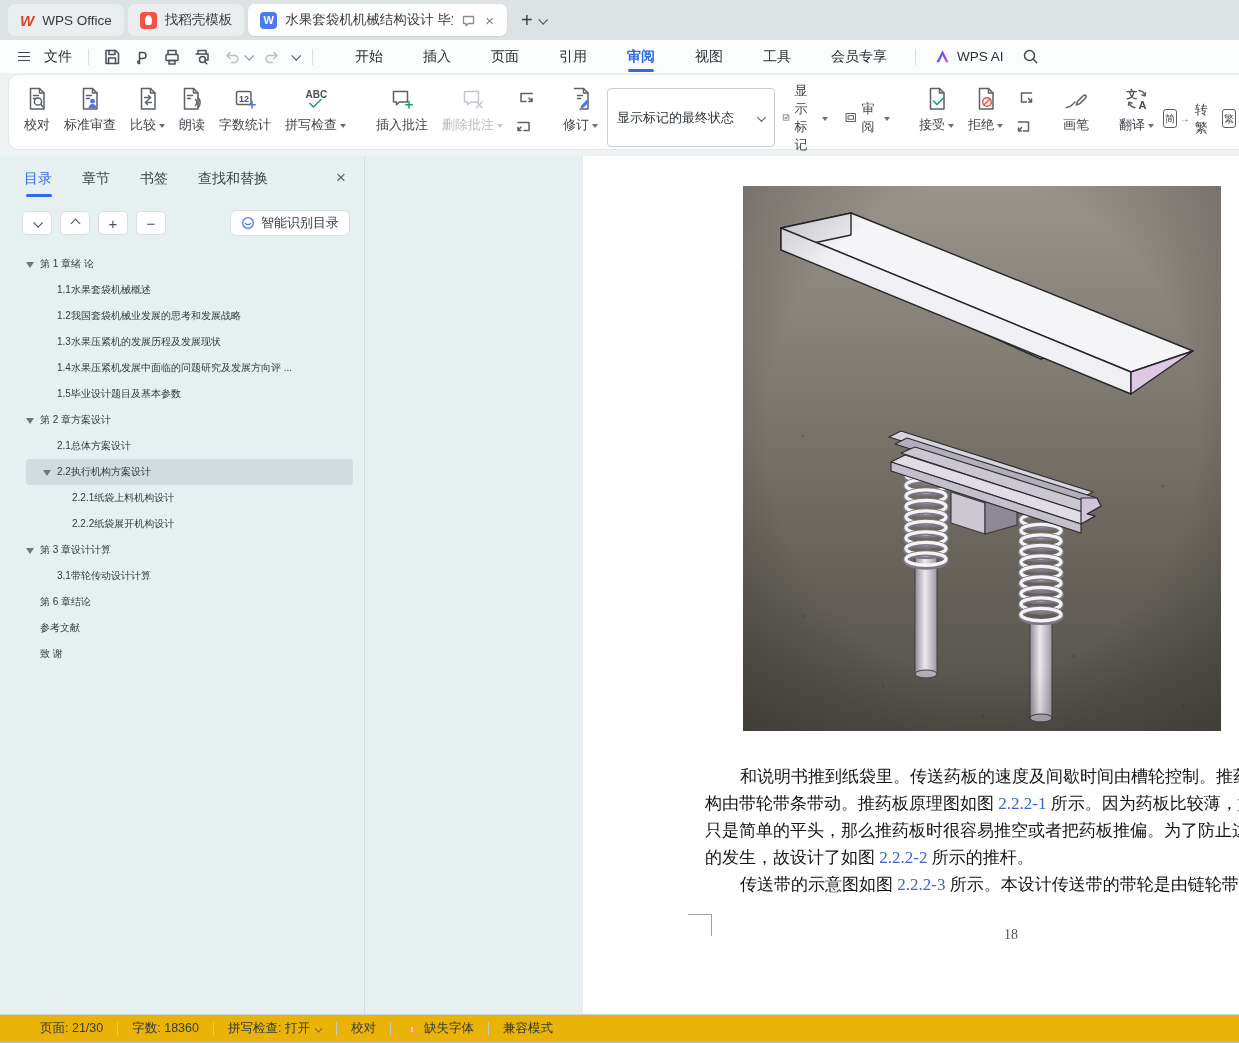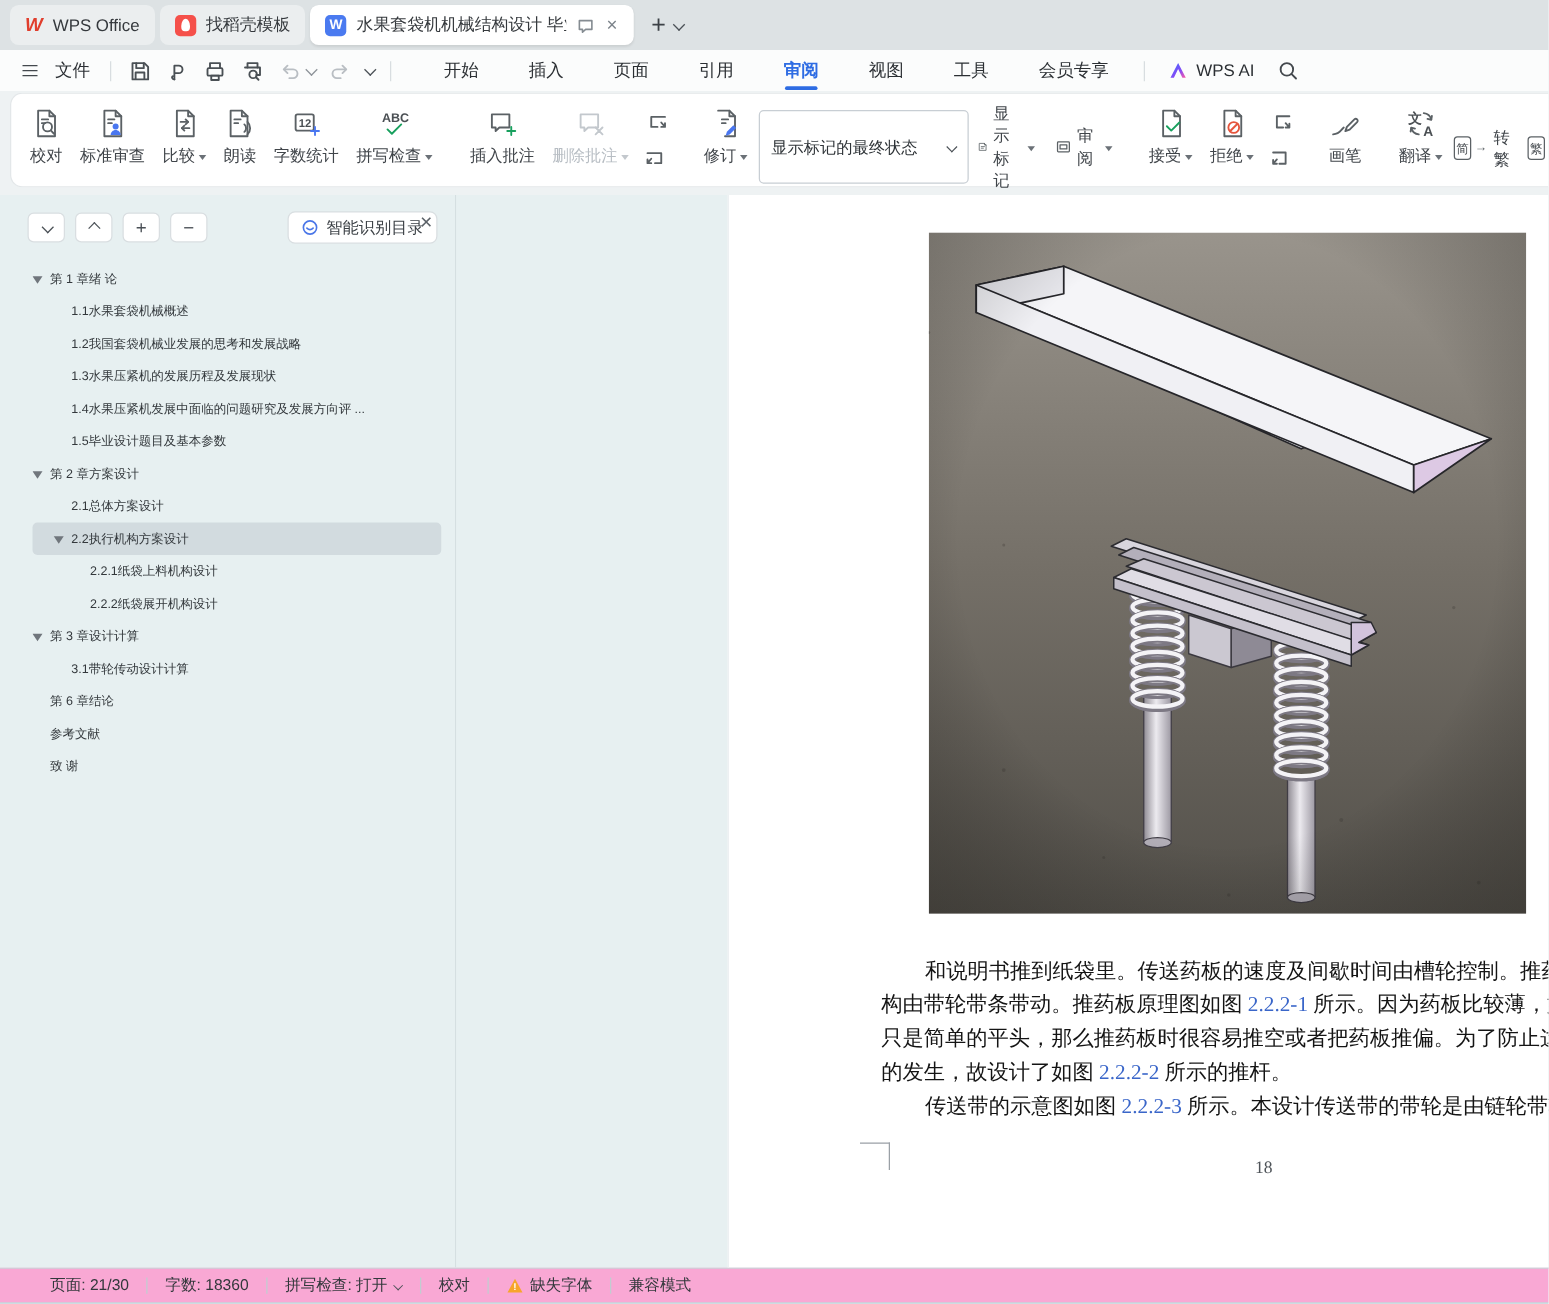--- a/index.html
+++ b/index.html
@@ -92,21 +92,21 @@
   .page{position:absolute;left:217px;top:0;right:0;bottom:0;background:#fff;overflow:hidden;border-left:1px solid #e8ecee;}
   .figure{position:absolute;left:160px;top:30px;width:478px;height:545px;}
   .doc-text{position:absolute;left:122px;top:607px;width:580px;font-family:"Liberation Serif",serif;font-size:17px;line-height:27px;color:#141414;}
   .doc-line{white-space:nowrap;}
   .doc-line.indent{text-indent:35px;}
   .doc-text .ref{color:#3a66c9;}
   .corner-mark{position:absolute;left:105px;top:758px;width:23px;height:21px;border-top:1px solid #9aa0a6;border-right:1px solid #9aa0a6;}
   .page-num{position:absolute;left:408px;top:771px;width:40px;text-align:center;font-family:"Liberation Serif",serif;font-size:14px;color:#4e5358;}
 
   
-  .statusbar{height:27px;background:#f9a8d4;border-top:1px solid #c9d4d7;display:flex;align-items:center;padding-left:40px;font-size:12.5px;color:#33383c;}
+  .statusbar{height:27px;background:#eab308;border-top:1px solid #c9d4d7;display:flex;align-items:center;padding-left:40px;font-size:12.5px;color:#33383c;}
   .sdiv{width:1px;height:13px;background:#c2ccd0;margin:0 14px;}
   .sitem{display:flex;align-items:center;gap:5px;}
   .bottom-strip{height:3px;background:#b3cad0;}
 </style>
 </head>
 <body>
 
 <div class="app">
 
   <div class="tabbar">
@@ -479,20 +479,26 @@
             <span>文档加密</span>
           </span>
     </div>
 
   </div>
   </div>
 
   <div class="main">
 
     <div class="sidebar">
+      <div class="side-tabs">
+        <span class="side-tab active">目录</span>
+        <span class="side-tab">章节</span>
+        <span class="side-tab">书签</span>
+        <span class="side-tab">查找和替换</span>
+      </div>
       <span class="side-close">×</span>
       <div class="side-tools">
         <span class="tbtn">
             <span class="vchev"></span>
           </span>
         <span class="tbtn">
             <span class="vchev up"></span>
           </span>
         <span class="tbtn">+</span>
         <span class="tbtn">−</span>

